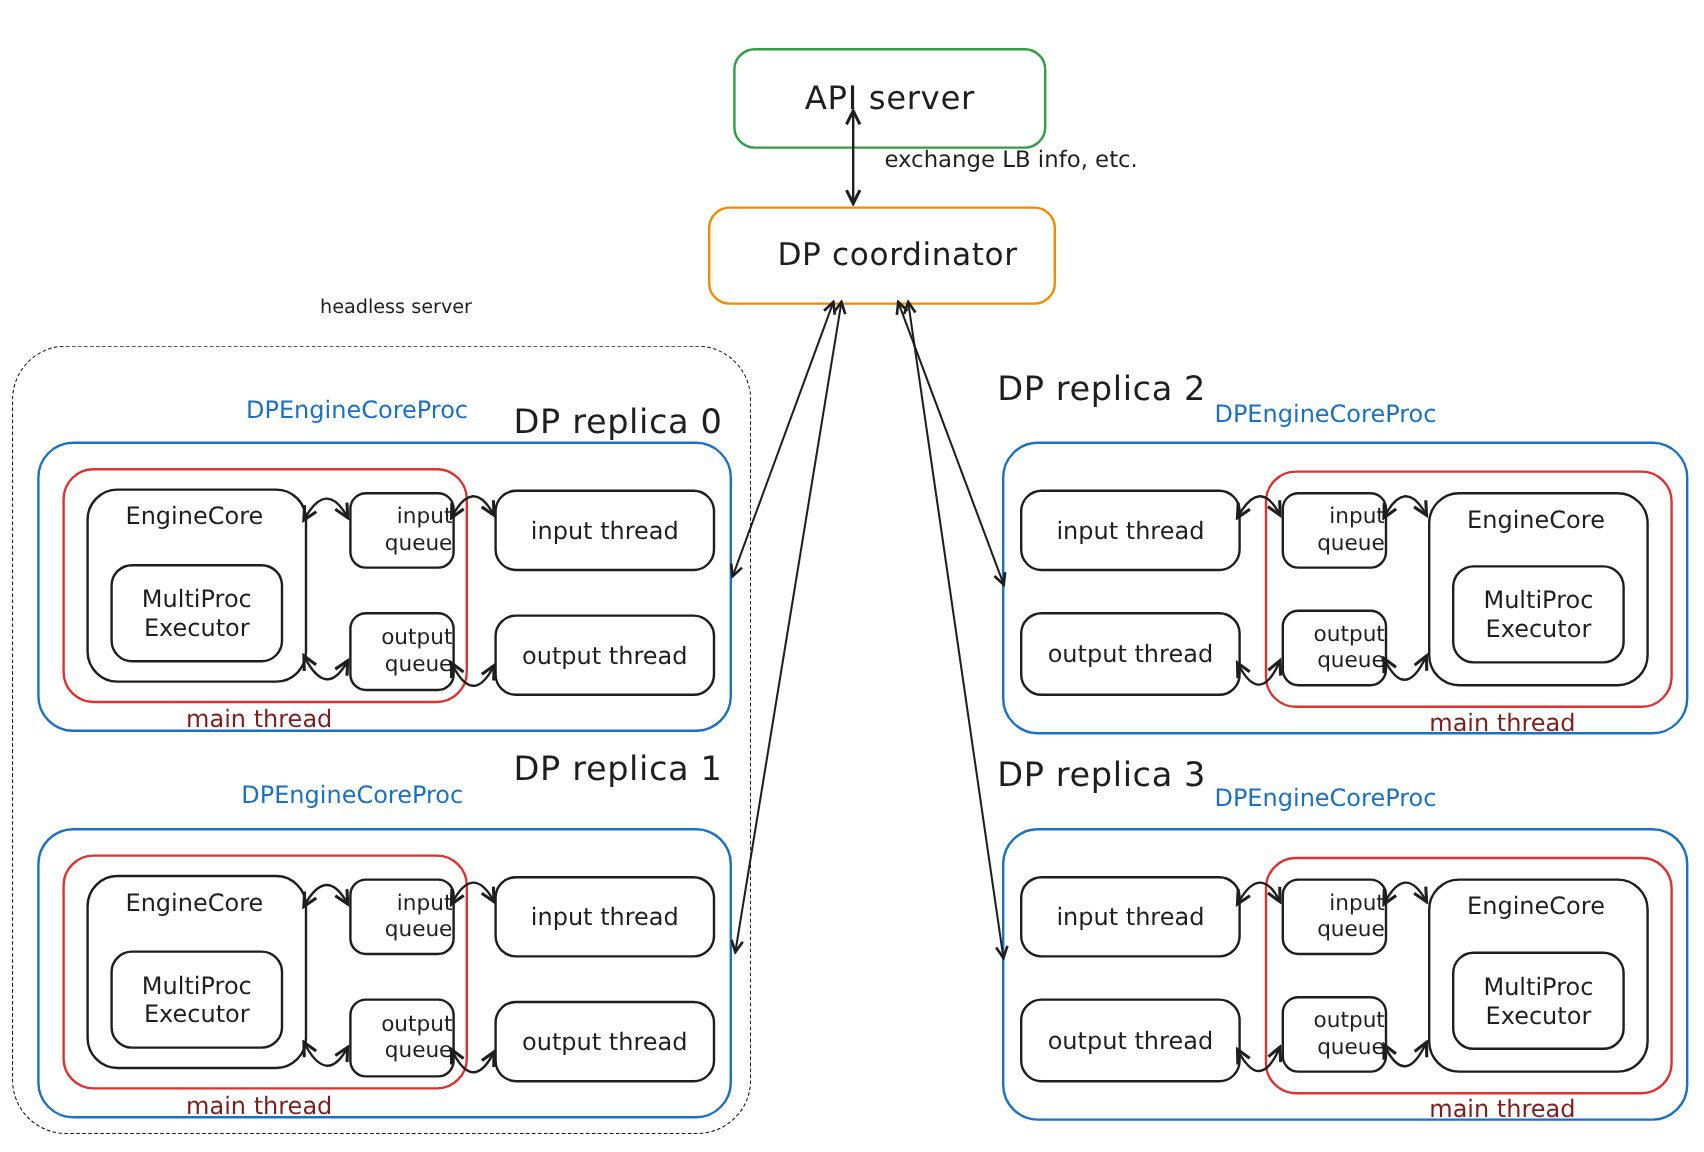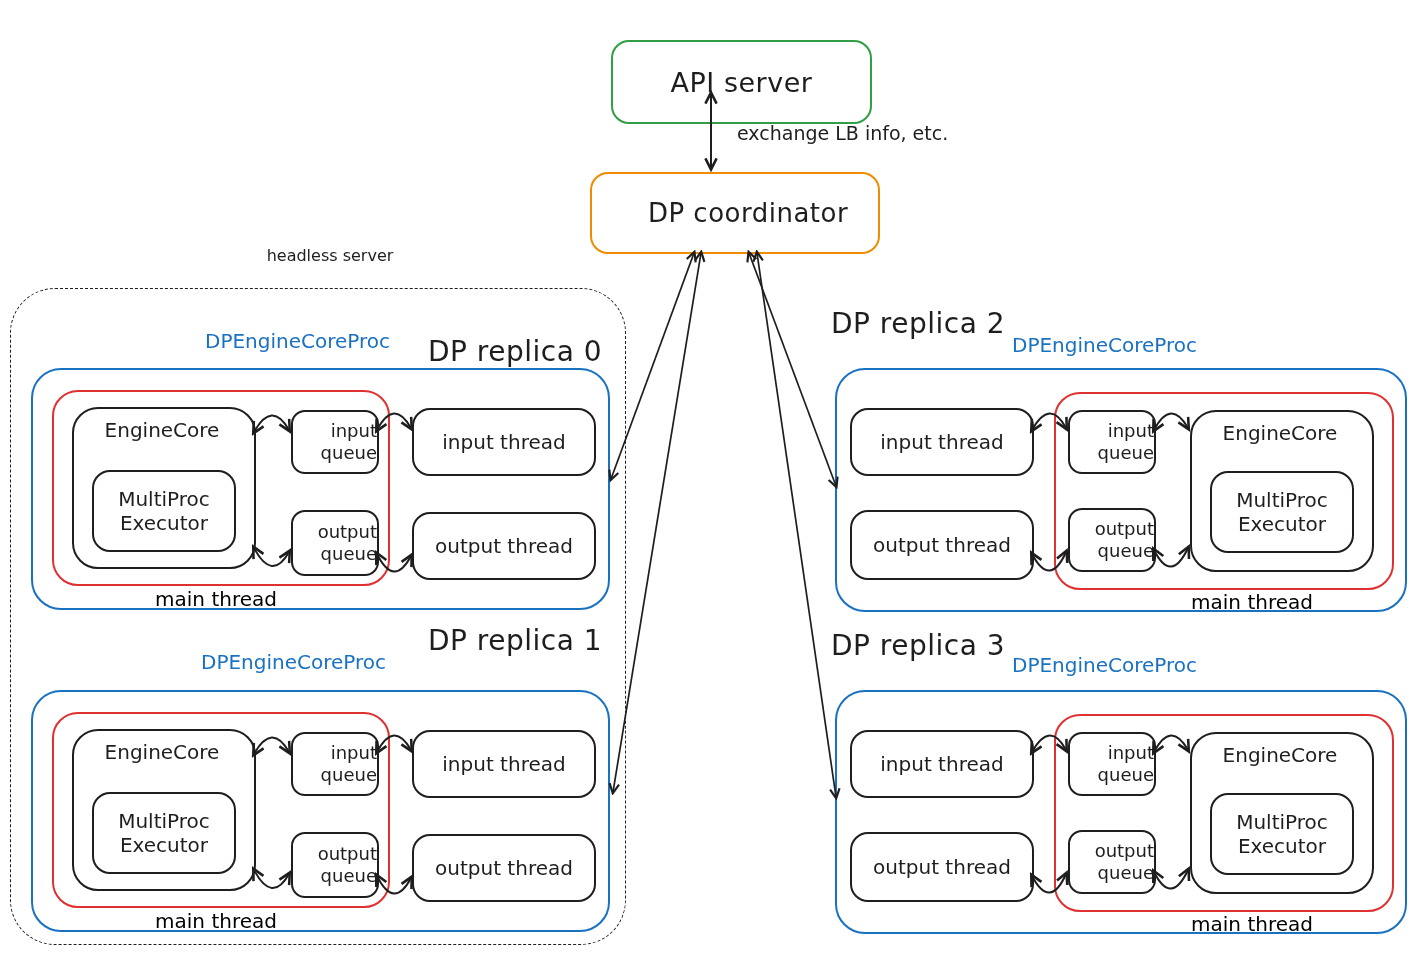--- a/index.html
+++ b/index.html
@@ -9,21 +9,21 @@
   .box.green{border-color:#2f9e44;border-width:2.6px;border-radius:18px;}
   .box.orange{border-color:#f08c00;border-width:2.6px;border-radius:18px;}
   .box.blue{border-color:#1971c2;border-width:2.3px;}
   .box.red{border-color:#e03131;border-width:2.3px;}
   .box.dashed{border:1.8px dashed #1e1e1e;border-radius:45px;}
   .lbl-center{display:flex;align-items:center;justify-content:center;text-align:center;}
   .toplabel{font-size:26px;letter-spacing:0.5px;}
   .title{position:absolute;font-size:28px;letter-spacing:0.5px;white-space:nowrap;}
   .proclbl{position:absolute;font-size:20px;color:#1971c2;width:190px;text-align:left;white-space:nowrap;}
   .caption{position:absolute;font-size:16px;white-space:nowrap;}
-  .mainlbl{position:absolute;font-size:20px;color:#000000;width:170px;text-align:center;white-space:nowrap;}
+  .mainlbl{position:absolute;font-size:20px;color:#7f1d1d;width:170px;text-align:center;white-space:nowrap;}
   .boxtext{font-size:20px;line-height:1.2;}
   .qtext{font-size:18px;line-height:1.25;text-align:right;}
 
   
   .rep{position:absolute;width:580px;height:246px;}
   .rep .bluebox{left:0;top:0;border-radius:30px;}
   .rep-left .bluebox{width:575px;height:238px;}
   .rep-right .bluebox{width:568px;height:240px;}
   .rep .redbox{border-radius:26px;}
   .rep-left .redbox{left:21px;top:22px;width:334px;height:192px;}

